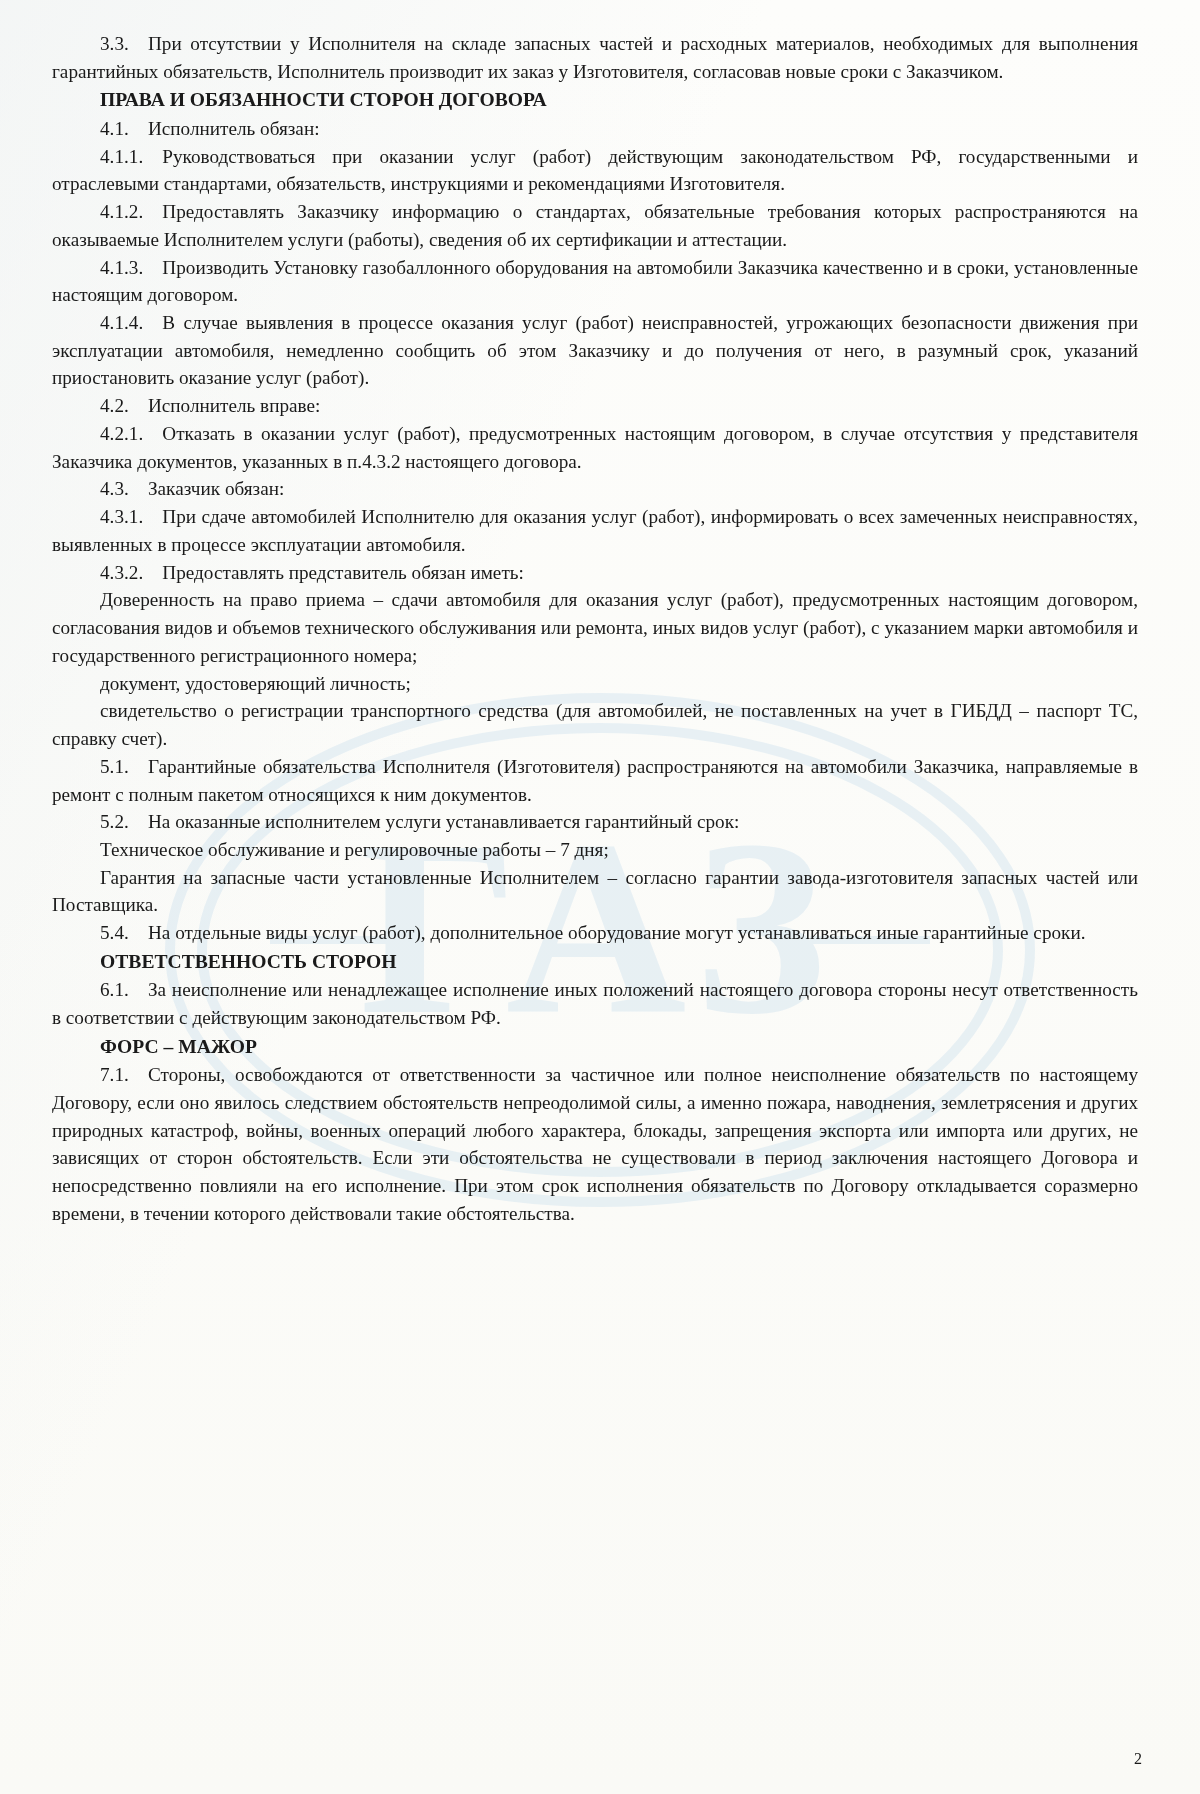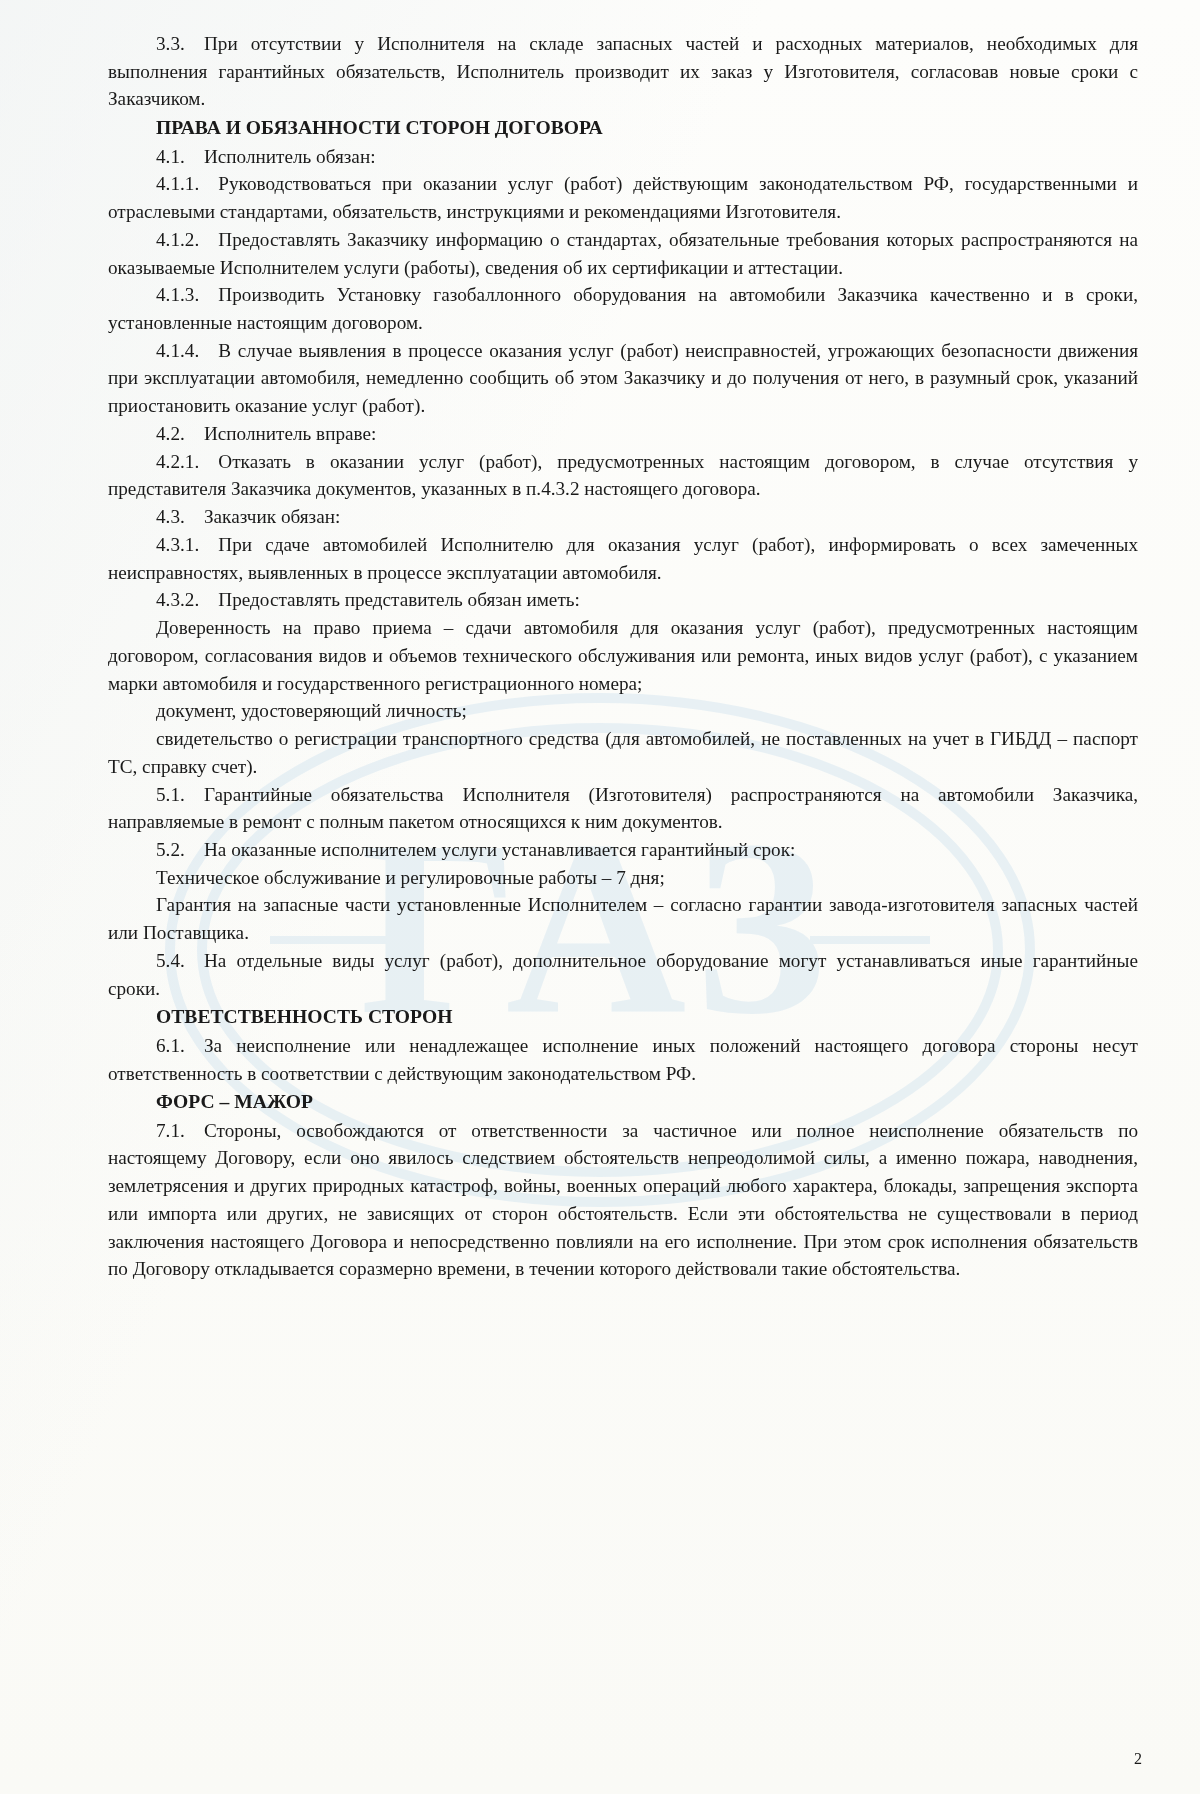--- a/index.html
+++ b/index.html
@@ -36,21 +36,21 @@
     height: 620px;
     pointer-events: none;
     opacity: 0.30;
     z-index: 0;
   }
   .watermark svg { width: 100%; height: 100%; display: block; }
 
   .content {
     position: relative;
     z-index: 2;
-    padding: 30px 62px 0 108px;
+    padding: 30px 62px 0 52px;
   }
   p {
     margin: 0;
     font-size: 19.2px;
     line-height: 1.445;
     text-align: justify;
     text-indent: 48px;
     hyphens: none;
   }
   h3 {

